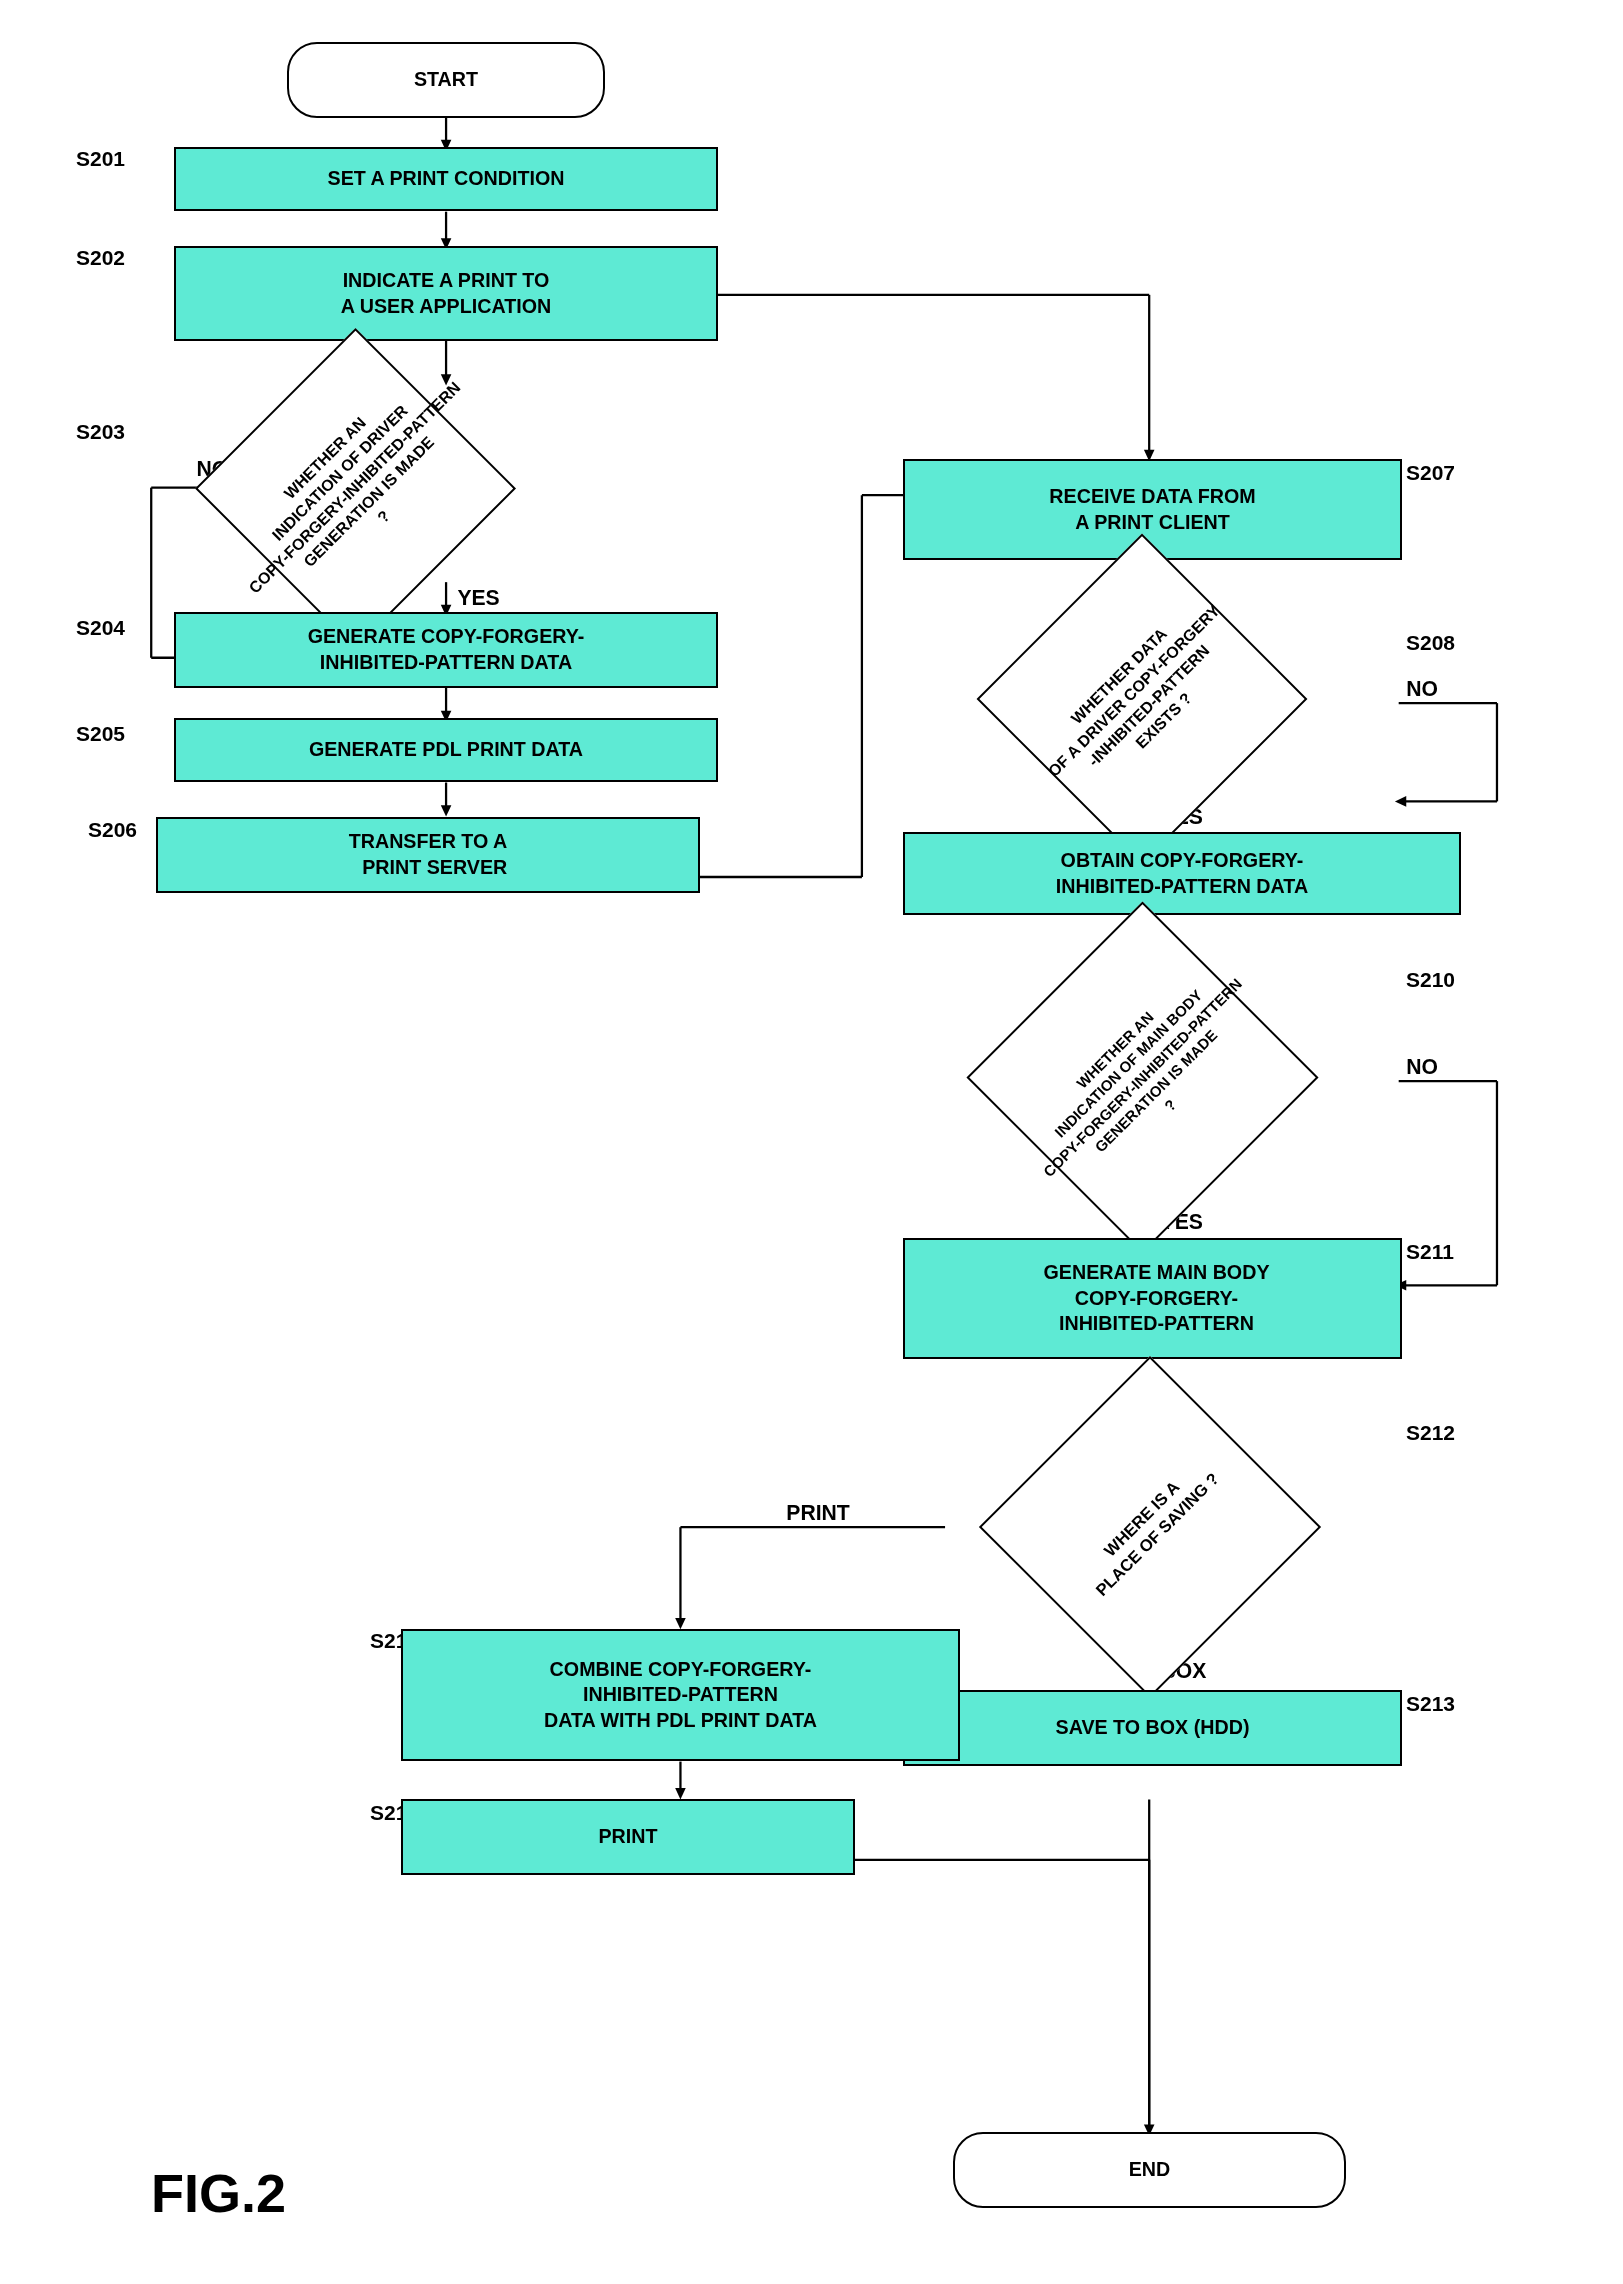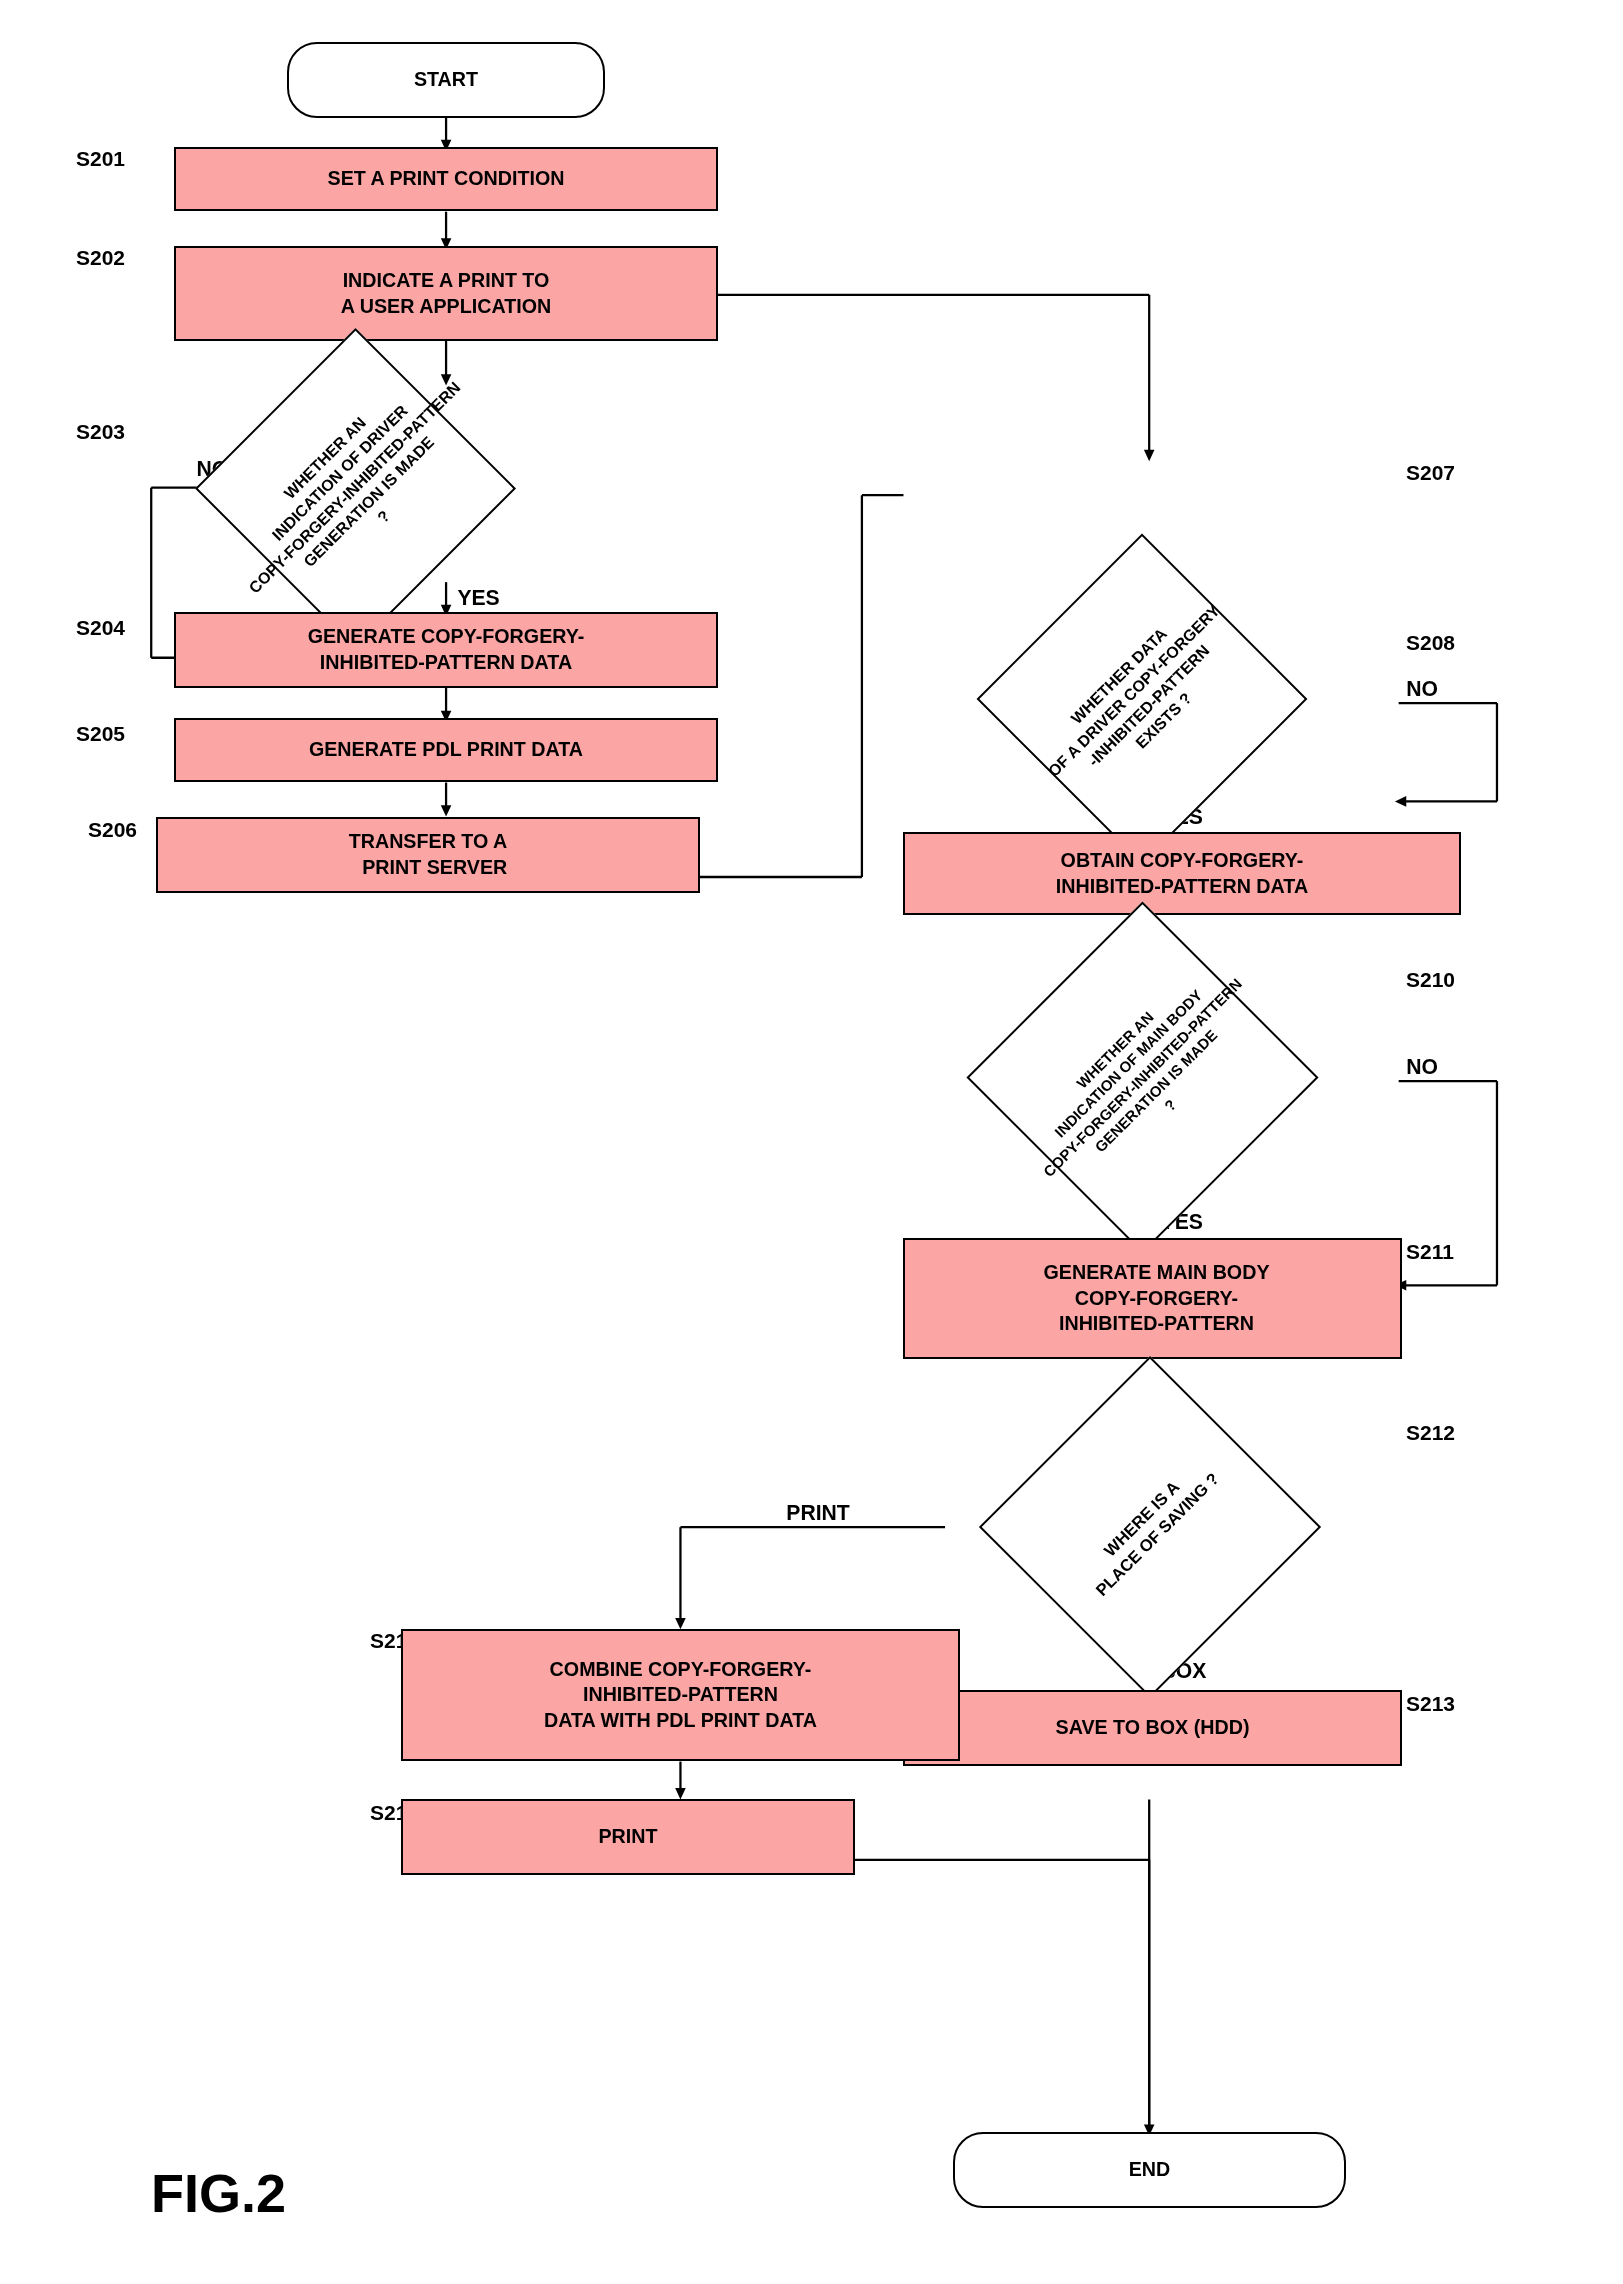--- a/index.html
+++ b/index.html
@@ -29,21 +29,21 @@
       font-size: 19.7px;
       line-height: 1.3;
     }
     .rounded-rect {
       border: 2.3px solid #000;
       border-radius: 30px;
       background: #fff;
     }
     .rect {
       border: 2.3px solid #000;
-      background: #fca5a5;
+      background: #5eead4;
     }
     .diamond {
       background: #fff;
       transform: rotate(45deg);
     }
     .diamond-text {
       transform: rotate(-45deg);
       display: flex;
       align-items: center;
       justify-content: center;
@@ -219,20 +219,24 @@
 
   <div class="label" style="left:76px; top:818px;margin-left:12px;">S206</div>
 
   <div class="shape rect" style="left:156px; top:817px; width:544px; height:76px;text-align:right;">
     <span style="white-space:pre-line;">TRANSFER TO A
 PRINT SERVER</span>
   </div>
 
   <div class="label" style="left:1406px; top:461px;">S207</div>
 
+  <div class="shape rect" style="left:903px; top:459px; width:499px; height:101px;">
+    <span style="white-space:pre-line;">RECEIVE DATA FROM
+A PRINT CLIENT</span>
+  </div>
 
   <div class="label" style="left:1406px; top:631px;">S208</div>
 
   <div class="diamond-wrapper" style="left:885px; top:593px; width:514px; height:212px;">
     <div class="shape diamond" style="width:234px; height:234px; border:2.3px solid #000;">
     </div>
     <div class="diamond-text" style="position:absolute; width:454px; height:212px; font-size:16px;">
       <span style="white-space:pre-line;">WHETHER DATA
 OF A DRIVER COPY-FORGERY
 -INHIBITED-PATTERN

